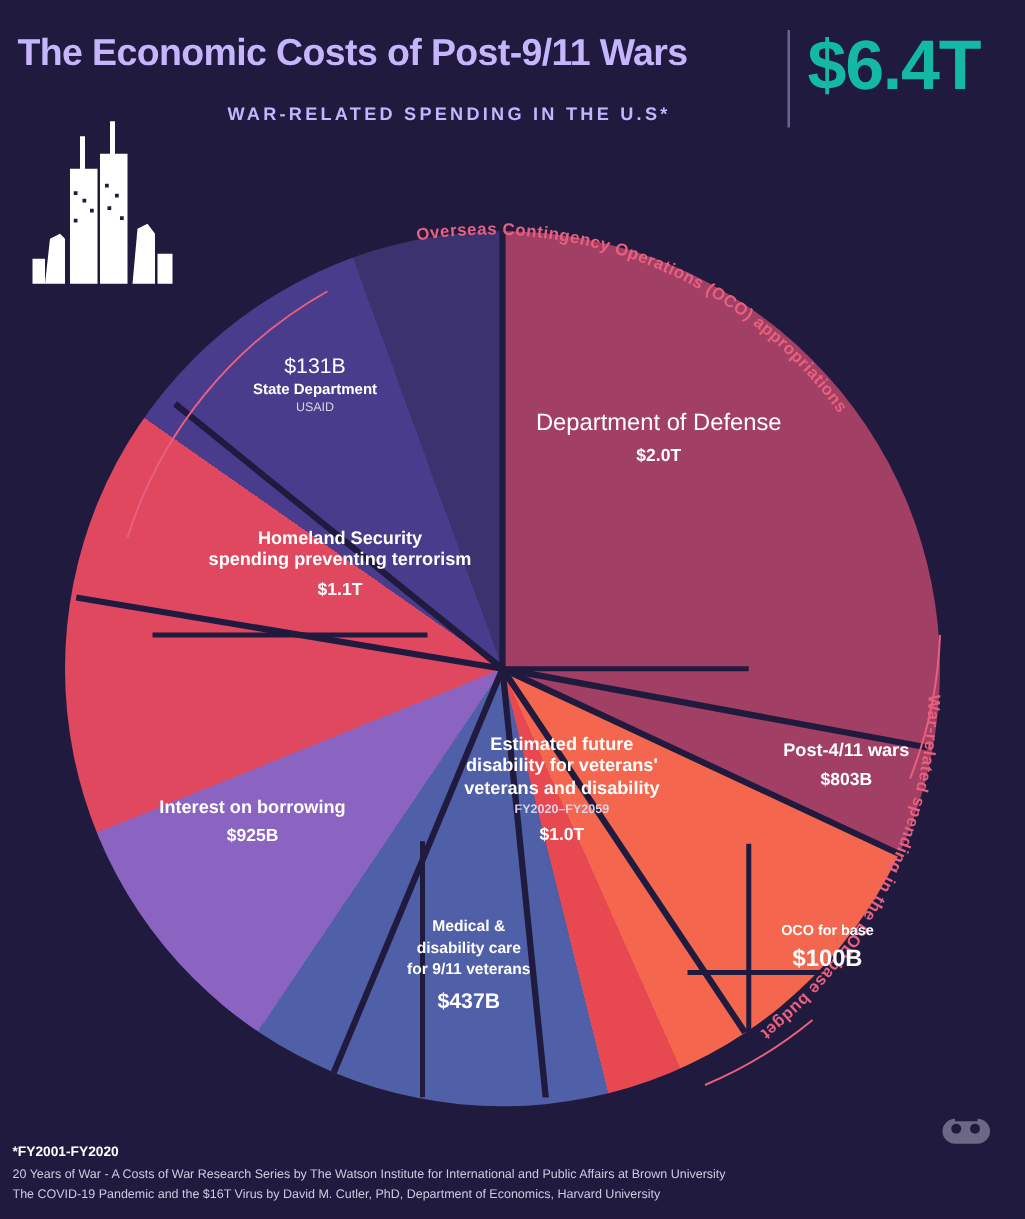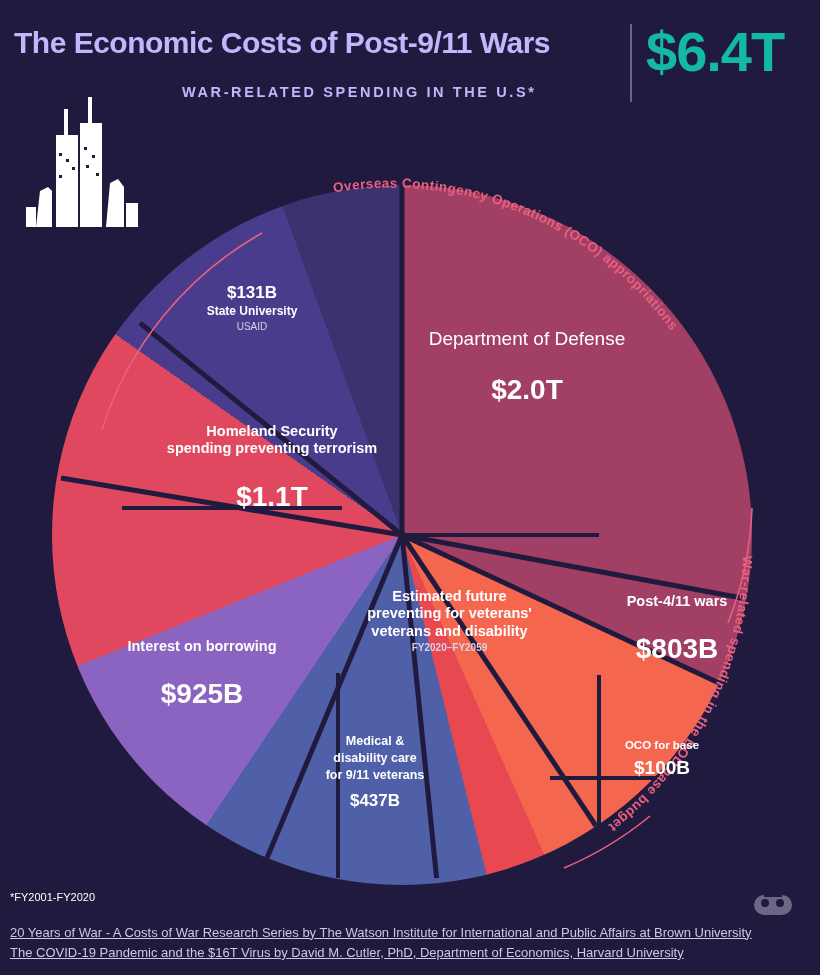--- a/index.html
+++ b/index.html
@@ -50,45 +50,45 @@
       #f4674e 115deg 156deg,
       #e8484f 156deg 166deg,
       #4f5fa8 166deg 214deg,
       #8a64c0 214deg 248deg,
       #e0485f 248deg 305deg,
       #4a3c8c 305deg 340deg,
       #3d3270 340deg 360deg
     );
   }
   .lbl { position: absolute; text-align: center; line-height: 1.2; }
-  .lbl .big { font-size: 28px; font-weight: bold; display:block; margin-top:22px; }
+  .lbl .big { font-size: 14px; font-weight: bold; display:block; margin-top:5px; }
   .lbl .small { font-size: 10px; color:#d9d2e6; display:block; margin-top:2px;}
 
   .lbl-dod { left: 330px; top: 150px; width: 290px; }
   .lbl-dod .name { font-size: 19px; }
   .lbl-state { left: 120px; top: 105px; width: 160px; }
-  .lbl-state .amt { font-size: 17px; font-weight:bold; display:block; }
+  .lbl-state .amt { font-size: 17px; font-weight:normal; display:block; }
   .lbl-state .name { font-size: 12px; font-weight:bold; display:block; margin-top:1px;}
   .lbl-hs { left: 95px; top: 245px; width: 250px; font-size: 14.5px; font-weight:bold; }
   .lbl-interest { left: 35px; top: 460px; width: 230px; font-size: 14.5px; font-weight:bold; }
   .lbl-vets { left: 290px; top: 410px; width: 215px; font-size: 14.5px; font-weight:bold; }
   .lbl-med { left: 248px; top: 555px; width: 150px; text-align:center; font-size: 12.5px; font-weight:bold; line-height:1.35;}
   .lbl-med .big { font-size: 17px; margin-top:6px; }
   .lbl-post { left: 525px; top: 415px; width: 200px; font-size: 14.5px; font-weight:bold;}
   .lbl-oco { left: 497px; top: 560px; width: 140px; text-align:center; font-size: 11.5px; font-weight:bold; line-height:1.3;margin-left:43px;}
   .lbl-oco .big { font-size: 19px; margin-top:3px; }
 
   
   .curve-text { position: absolute; left: 0; top: 0; width: 716px; height: 700px; pointer-events:none; }
   .curve-text text { fill: #e8607f; font-family: "Liberation Sans", sans-serif; font-size: 13.5px; font-weight: bold; letter-spacing: .4px;}
 
   
   .footer { position: absolute; left: 10px; bottom: 12px; width: 800px; }
-  .foot-note { font-size: 11px; font-weight: normal; color:#ffffff; margin-bottom:20px;}
-  .foot-line { font-size: 13px; color: #cfc8de; line-height: 1.55; text-decoration: underline; }
+  .foot-note { font-size: 11px; font-weight: bold; color:#ffffff; margin-bottom:4px;}
+  .foot-line { font-size: 10px; color: #cfc8de; line-height: 1.55; }
   .logo { position: absolute; right: 24px; bottom: 58px; width: 46px; height: 34px; opacity: .5;}
 </style>
 </head>
 <body>
 
 <div class="header">
   <div class="title">The Economic Costs of Post-9/11 Wars</div>
   <div class="subtitle">WAR-RELATED SPENDING IN THE U.S*</div>
   <div class="divider"></div>
   <div class="bigtotal">$6.4T</div>
@@ -159,40 +159,41 @@
     </g>
   </svg>
 
   <div class="lbl lbl-dod">
     <span class="name">Department of Defense</span>
     <span class="big">$2.0T</span>
   </div>
 
   <div class="lbl lbl-state">
     <span class="amt">$131B</span>
-    <span class="name">State University</span>
+    <span class="name">State Department</span>
     <span class="small">USAID</span>
   </div>
 
   <div class="lbl lbl-hs">
     <span>Homeland Security</span><br>
     <span>spending preventing terrorism</span>
     <span class="big">$1.1T</span>
   </div>
 
   <div class="lbl lbl-interest">
     <span>Interest on borrowing</span>
     <span class="big">$925B</span>
   </div>
 
   <div class="lbl lbl-vets">
     <span>Estimated future</span><br>
-    <span>preventing for veterans'</span><br>
+    <span>disability for veterans'</span><br>
     <span>veterans and disability</span>
     <span class="small">FY2020–FY2059</span>
+    <span class="big">$1.0T</span>
   </div>
 
   <div class="lbl lbl-med">
     <span>Medical &amp;</span><br>
     <span>disability care</span><br>
     <span>for 9/11 veterans</span>
     <span class="big">$437B</span>
   </div>
 
   <div class="lbl lbl-post">

